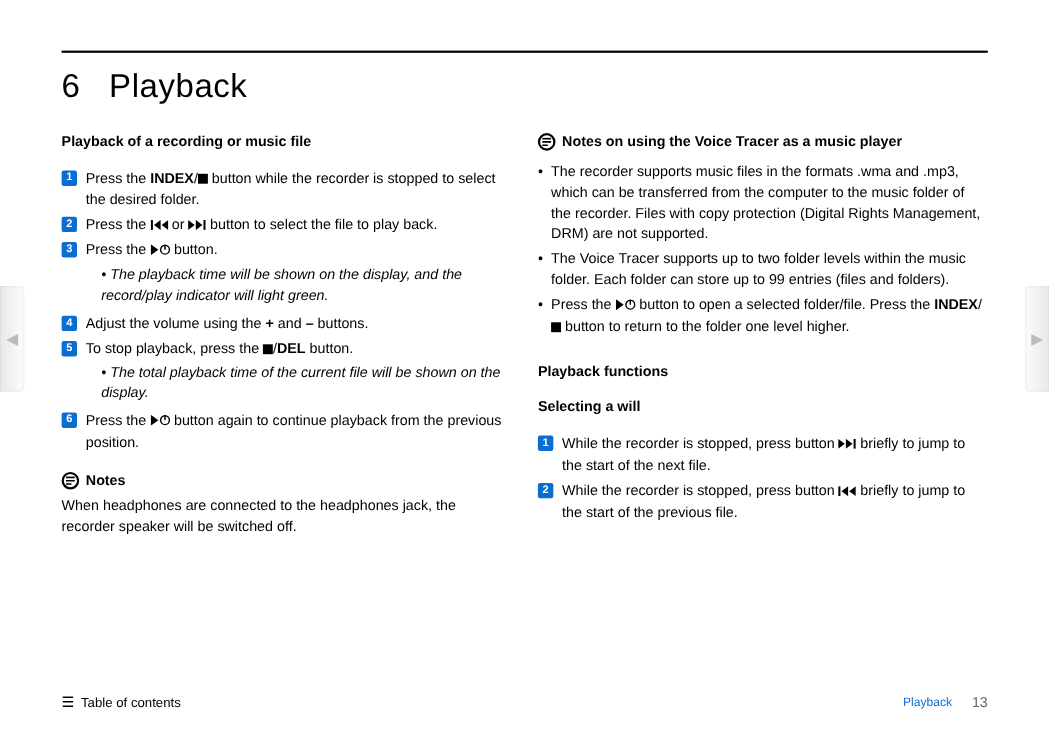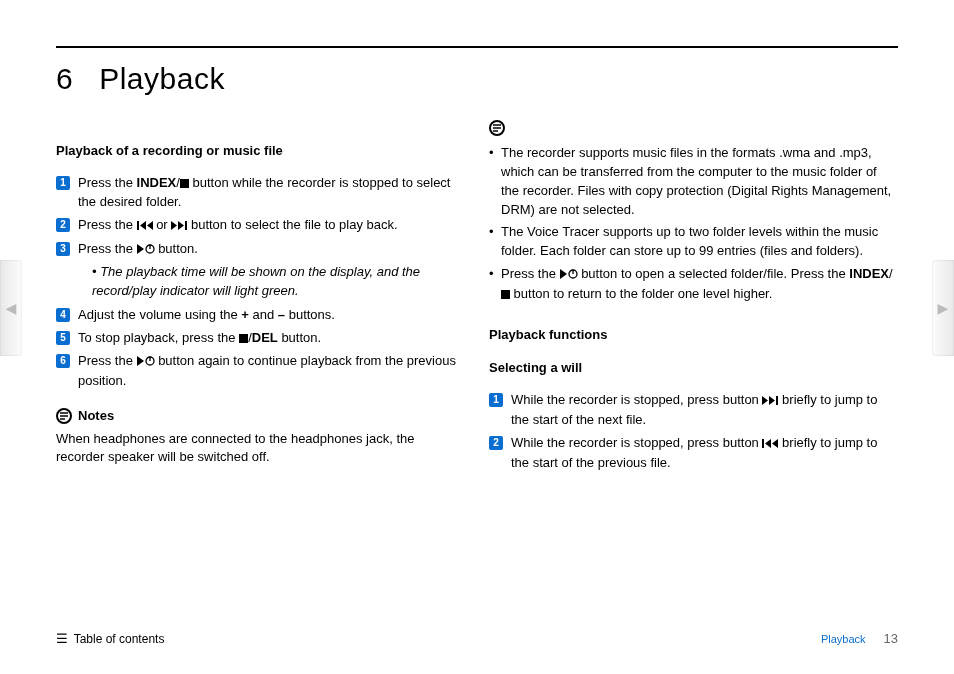--- a/index.html
+++ b/index.html
@@ -23,21 +23,21 @@
     margin-top: 6px;
     margin-bottom: 14px;
   }
   h1.title {
     font-weight: 300;
     font-size: 30px;
     margin: 0 0 24px 0;
     letter-spacing: 0.5px;
   }
   h1.title .num { font-weight: 300; margin-right: 26px; }
-  .cols { display: flex; gap: 24px; align-items: center; }
+  .cols { display: flex; gap: 24px; }
   .col { flex: 1 1 50%; font-size: 13px; line-height: 1.45; }
   .h2 {
     font-weight: 700;
     font-size: 13px;
     margin: 0 0 14px 0;
   }
   .h2.mt { margin-top: 22px; }
   ol.steps { list-style: none; padding: 0; margin: 0 0 16px 0; }
   ol.steps > li { position: relative; padding-left: 22px; margin-bottom: 4px; }
   ol.steps > li .n {
@@ -150,20 +150,23 @@
               <li>The playback time will be shown on the display, and the record/play indicator will light green.</li>
             </ul>
         </li>
         <li>
           <span class="n">4</span>
           <span>Adjust the volume using the </span><span class="bold">+</span><span> and </span><span class="bold">–</span><span> buttons.</span>
         </li>
         <li>
           <span class="n">5</span>
           <span>To stop playback, press the </span><span class="ic-stop"></span><span>/</span><span class="bold">DEL</span><span> button.</span>
+          <ul class="sub">
+              <li>The total playback time of the current file will be shown on the display.</li>
+            </ul>
         </li>
         <li>
           <span class="n">6</span>
           <span>Press the </span><span class="ic"><svg width="18" height="10" viewBox="0 0 18 10">
                 <polygon points="0,0 0,10 7,5" fill="#000"></polygon>
                 <circle cx="13" cy="5" r="4" fill="none" stroke="#000" stroke-width="1.3"></circle>
                 <line x1="13" y1="0.5" x2="13" y2="5" stroke="#000" stroke-width="1.3"></line>
               </svg></span><span> button again to continue playback from the previous position.</span>
         </li>
       </ol>
@@ -183,23 +186,24 @@
 
     <div class="col">
       <div class="note-head tight">
         <span class="note-icon">
             <svg width="10" height="8" viewBox="0 0 10 8">
               <line x1="1" y1="1" x2="9" y2="1" stroke="#000" stroke-width="1.5"></line>
               <line x1="1" y1="4" x2="9" y2="4" stroke="#000" stroke-width="1.5"></line>
               <line x1="1" y1="7" x2="6" y2="7" stroke="#000" stroke-width="1.5"></line>
             </svg>
           </span>
+        <span>Notes on using the Voice Tracer as a music player</span>
       </div>
       <ul class="plain">
-        <li>The recorder supports music files in the formats .wma and .mp3, which can be transferred from the computer to the music folder of the recorder. Files with copy protection (Digital Rights Management, DRM) are not selected.</li>
+        <li>The recorder supports music files in the formats .wma and .mp3, which can be transferred from the computer to the music folder of the recorder. Files with copy protection (Digital Rights Management, DRM) are not supported.</li>
         <li>The Voice Tracer supports up to two folder levels within the music folder. Each folder can store up to 99 entries (files and folders).</li>
         <li>
           <span>Press the </span><span class="ic"><svg width="18" height="10" viewBox="0 0 18 10">
                 <polygon points="0,0 0,10 7,5" fill="#000"></polygon>
                 <circle cx="13" cy="5" r="4" fill="none" stroke="#000" stroke-width="1.3"></circle>
                 <line x1="13" y1="0.5" x2="13" y2="5" stroke="#000" stroke-width="1.3"></line>
               </svg></span><span> button to open a selected folder/file. Press the </span><span class="bold">INDEX</span><span>/</span><span class="ic-stop"></span><span> button to return to the folder one level higher.</span>
         </li>
       </ul>
 

